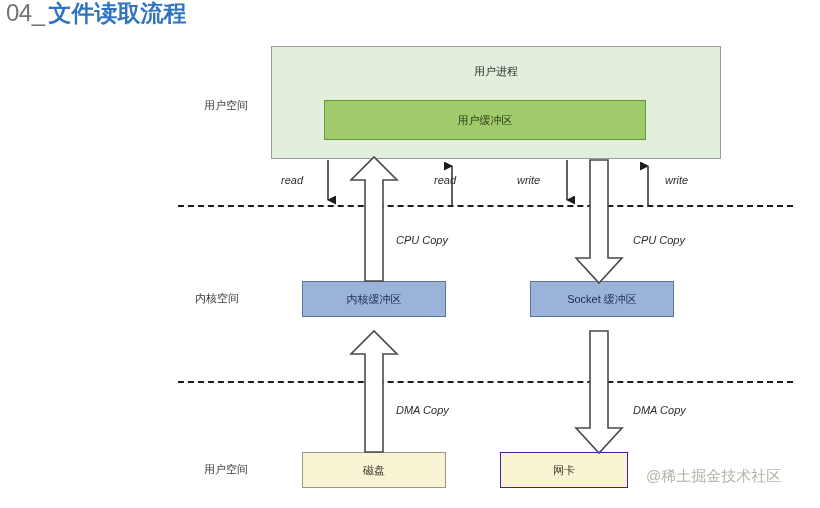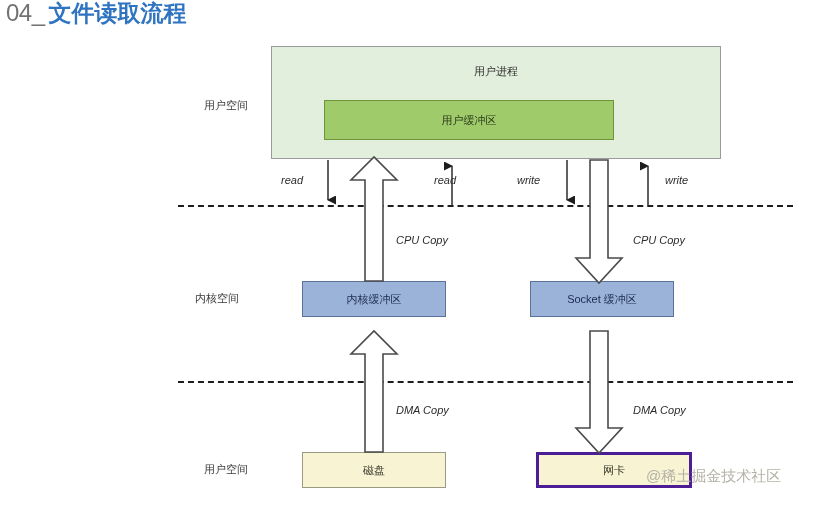--- a/index.html
+++ b/index.html
@@ -74,21 +74,21 @@
     width: 450px; height: 113px;
     background: #e3efdd;
     border: 1px solid #9a9a9a;
     align-items: flex-start;
     justify-content: center;
     color: #303030;
     padding-top: 17px;
   }
   #box-user-buffer {
     left: 324px; top: 100px;
-    width: 290px; height: 40px;
+    width: 322px; height: 40px;
     background: #9fcb6a;
     border: 1px solid #6f943c;
     color: #2b3a18;
   }
   #box-kernel-buffer {
     left: 302px; top: 281px;
     width: 144px; height: 36px;
     background: #9cb3d9;
     border: 1px solid #5b7198;
     color: #1b2b4d;
@@ -101,24 +101,24 @@
     color: #1b2b4d;
   }
   #box-disk {
     left: 302px; top: 452px;
     width: 144px; height: 36px;
     background: #f8f4d3;
     border: 1px solid #9a9a84;
     color: #3a3a2c;
   }
   #box-nic {
-    left: 536px; top: 452px;
-    width: 156px; height: 36px;
+    left: 500px; top: 452px;
+    width: 128px; height: 36px;
     background: #f8f4d3;
-    border: 3px solid #4c1d95;
+    border: 1px solid #4c1d95;
     color: #3a3a2c;
   }
 
   
   .separator {
     position: absolute;
     left: 178px;
     width: 615px;
     height: 0;
     border-top: 2.5px dashed #1d1d1d;

